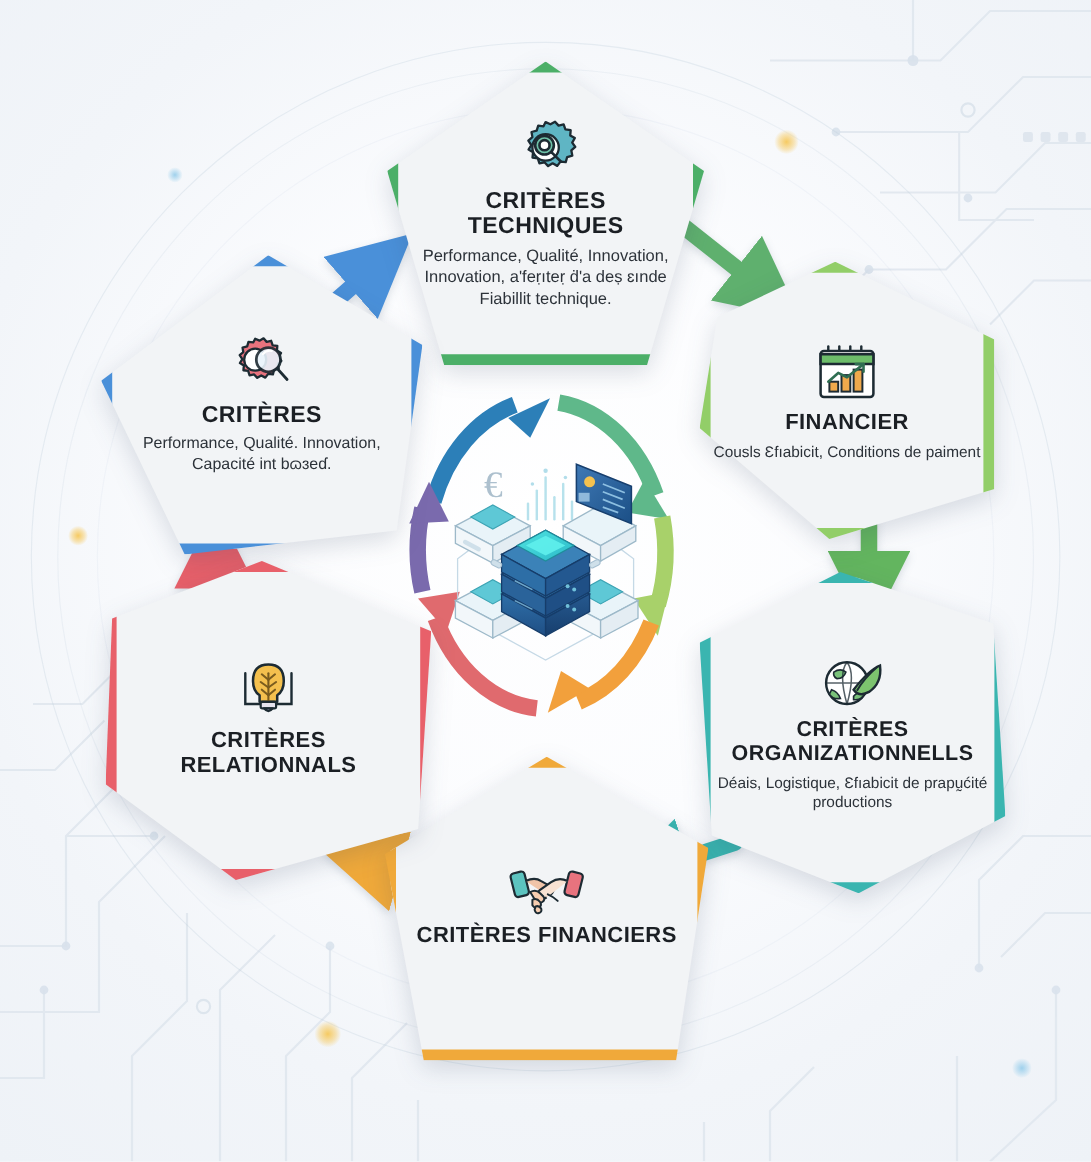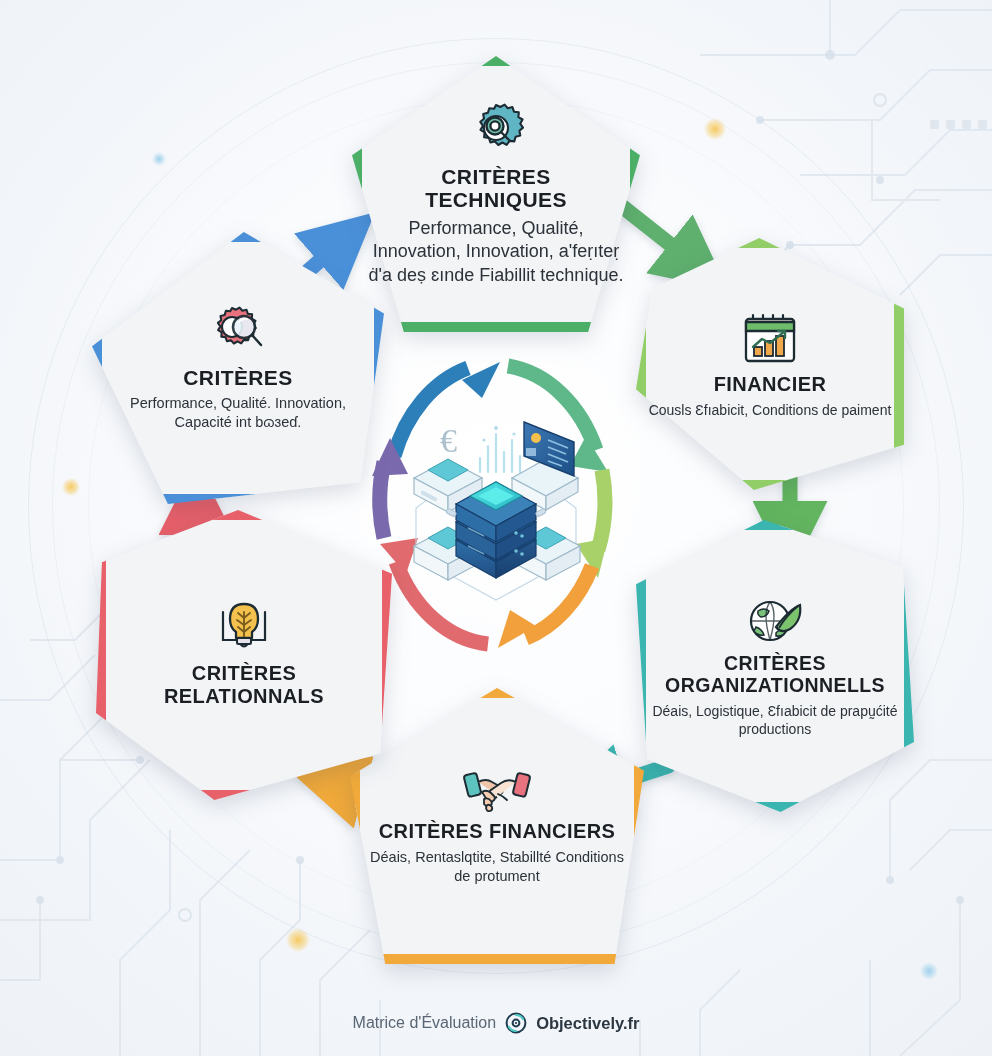--- a/index.html
+++ b/index.html
@@ -63,21 +63,21 @@
     margin-bottom:5px;
   }
   .node-desc {
     color:#2c3239;
     line-height:1.30;
   }
 
   
   #node-tech     { left:352px; top:56px;  width:288px; height:276px; }
   #node-tech .shell    { border-color:#4caf68; clip-path:polygon(50% 0%,100% 36%,82% 100%,18% 100%,0% 36%); border-radius:24px;}
-  #node-tech .node-title{font-size:21px;} #node-tech .node-desc{font-size:18px;}
+  #node-tech .node-title{font-size:21px;} #node-tech .node-desc{font-size:15px;}
 
   #node-crit     { left:92px;  top:232px; width:292px; height:272px; }
   #node-crit .shell    { border-color:#4a90d9; clip-path:polygon(52% 0%,100% 30%,92% 92%,26% 100%,0% 42%); border-radius:26px;}
   #node-crit .node-title{font-size:21px;} #node-crit .node-desc{font-size:14.5px;}
 
   #node-fin      { left:636px; top:238px; width:268px; height:252px; }
   #node-fin .shell     { border-color:#92ce68; clip-path:polygon(46% 0%,100% 28%,100% 82%,44% 100%,0% 60%,6% 20%); border-radius:26px;}
   #node-fin .node-title{font-size:20px;} #node-fin .node-desc{font-size:14px;}
 
   #node-org      { left:636px; top:520px; width:278px; height:292px; }
@@ -472,21 +472,20 @@
             <path d="M20 26 q5-3 9 1 l3 3 q2 3 -1 5 q-3 2 -6 -1z"></path>
             <path d="M22 33 q4-2 7 2 q2 3 -1 5 q-3 2 -6 -2z"></path>
             <path d="M25 39 q3-1 5 2 q1 3 -2 4 q-3 1 -4 -3z"></path>
           </g>
           <path d="M36 28 q5 2 9 6" fill="none" stroke="#1d2b33" stroke-width="1.8" stroke-linecap="round"></path>
         </svg>
       </div>
       <div class="node-title">
         <div>CRITÈRES FINANCIERS</div>
       </div>
-      <div class="node-desc">Déais, Rentaslqtite, Stabillté Conditions de protument</div>
     </div>
   </div>
 
   <div class="node" id="node-rel">
     <div class="shell" style="border-color: rgb(232, 96, 106);"></div>
     <div class="inner">
       <div class="node-icon">
         <svg width="62" height="58" viewBox="0 0 62 58">
           <g fill="none" stroke="#1d2b33" stroke-width="2.2" stroke-linecap="round">
             <path d="M10 14 L10 42 L24 42"></path>
@@ -506,27 +505,14 @@
           <path d="M27 46 q4 5 8 0z" fill="#9a93b5" stroke="#1d2b33" stroke-width="2" stroke-linejoin="round"></path>
         </svg>
       </div>
       <div class="node-title">
         <div>CRITÈRES</div>
         <div>RELATIONNALS</div>
       </div>
     </div>
   </div>
 
-  <div id="footer">
-    <span>Matrice d'Évaluation</span>
-    <span class="logo">
-      <svg width="22" height="22" viewBox="0 0 22 22">
-        <circle cx="11" cy="11" r="9.4" fill="none" stroke="#1f3b4d" stroke-width="2"></circle>
-        <path d="M11 3 a8 8 0 0 1 7 4" fill="none" stroke="#4ec9c4" stroke-width="2.2" stroke-linecap="round"></path>
-        <path d="M11 19 a8 8 0 0 1 -7 -4" fill="none" stroke="#4ec9c4" stroke-width="2.2" stroke-linecap="round"></path>
-        <circle cx="11" cy="11" r="3.4" fill="none" stroke="#1f3b4d" stroke-width="2"></circle>
-        <circle cx="11" cy="11" r="1.1" fill="#1f3b4d"></circle>
-      </svg>
-    </span>
-    <span class="brand">Objectively.fr</span>
-  </div>
 
 </div>
 
 </body></html>

